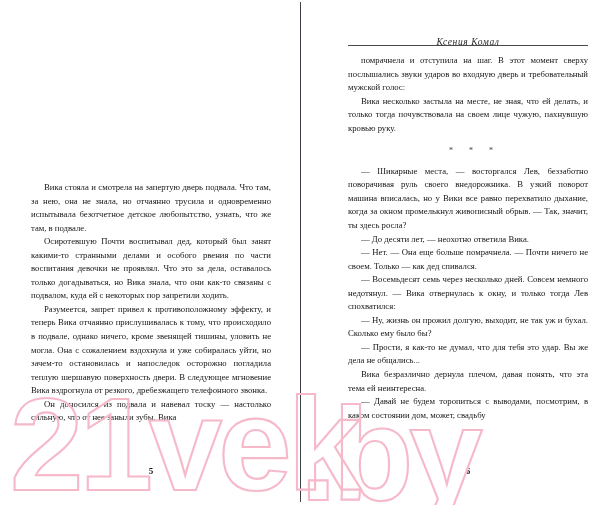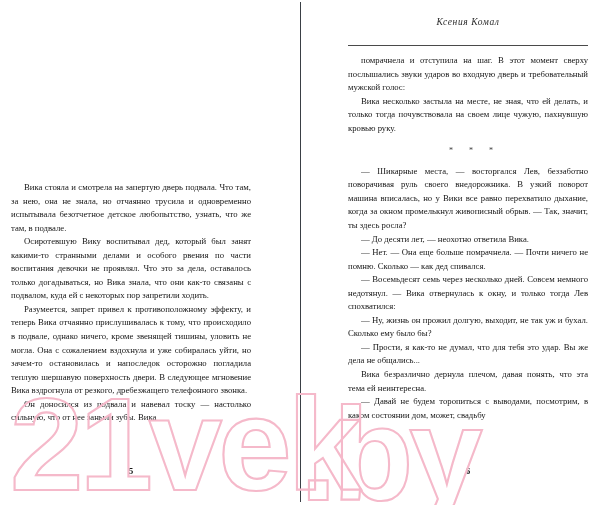--- a/index.html
+++ b/index.html
@@ -15,40 +15,41 @@
     overflow: hidden;
     font-family: "Liberation Serif", "DejaVu Serif", serif;
   }
 
   
   .leaf {
     position: absolute;
     top: 0;
     height: 361px;
     box-sizing: border-box;
+    margin-left: 20px;
   }
   .leaf-left  { left: 0;     width: 300px; }
   .leaf-right { left: 300px; width: 300px; }
 
   
   .gutter {
     position: absolute;
     left: 300px;
     top: 2px;
     width: 1px;
     height: 500px;
     background: #3a3f45;
     z-index: 4;
   }
 
   
   .running-head {
     position: absolute;
     left: 348px;
-    top: 17px;
+    top: 37px;
     width: 240px;
     text-align: center;
     font-style: italic;
     font-size: 9.5px;
     letter-spacing: 0.6px;
     color: #2b2b2b;
     z-index: 3;
   }
   .head-rule {
     position: absolute;
@@ -128,41 +129,41 @@
   }
 </style>
 </head>
 <body>
 
 <div id="page">
 
   <div class="leaf leaf-left">
     <div class="col col-left">
       <p>Вика стояла и смотрела на запертую дверь подвала. Что там, за нею, она не знала, но отчаянно трусила и одновременно испытывала безотчетное детское любопытство, узнать, что же там, в подвале.</p>
-      <p>Осиротевшую Вику воспитывал дед, который был занят какими-то странными делами и особого рвения по части воспитания девочки не проявлял. Что это за дела, оставалось только догадываться, но Вика знала, что они как-то связаны с подвалом, куда ей с некоторых пор запретили ходить.</p>
+      <p>Осиротевшую Почти воспитывал дед, который был занят какими-то странными делами и особого рвения по части воспитания девочки не проявлял. Что это за дела, оставалось только догадываться, но Вика знала, что они как-то связаны с подвалом, куда ей с некоторых пор запретили ходить.</p>
       <p>Разумеется, запрет привел к противоположному эффекту, и теперь Вика отчаянно прислушивалась к тому, что происходило в подвале, однако ничего, кроме звенящей тишины, уловить не могла. Она с сожалением вздохнула и уже собиралась уйти, но зачем-то остановилась и напоследок осторожно погладила теплую шершавую поверхность двери. В следующее мгновение Вика вздрогнула от резкого, дребезжащего телефонного звонка.</p>
       <p>Он доносился из подвала и навевал тоску — настолько сильную, что от нее заныли зубы. Вика</p>
     </div>
     <div class="folio folio-left">5</div>
   </div>
 
   <div class="gutter"></div>
 
   <div class="leaf leaf-right"></div>
 
   <div class="running-head">Ксения Комал</div>
   <div class="head-rule"></div>
 
   <div class="col col-right">
     <p>помрачнела и отступила на шаг. В этот момент сверху послышались звуки ударов во входную дверь и требовательный мужской голос:</p>
     <p>Вика несколько застыла на месте, не зная, что ей делать, и только тогда почувствовала на своем лице чужую, пахнувшую кровью руку.</p>
     <p class="scene-break">* * *</p>
     <p>— Шикарные места, — восторгался Лев, беззаботно поворачивая руль своего внедорожника. В узкий поворот машина вписалась, но у Вики все равно перехватило дыхание, когда за окном промелькнул живописный обрыв. — Так, значит, ты здесь росла?</p>
     <p>— До десяти лет, — неохотно ответила Вика.</p>
-    <p>— Нет. — Она еще больше помрачнела. — Почти ничего не помню. Сколько — как дед спивался.</p>
+    <p>— Нет. — Она еще больше помрачнела. — Почти ничего не своем. Только — как дед спивался.</p>
     <p>— Восемьдесят семь через несколько дней. Совсем немного недотянул. — Вика отвернулась к окну, и только тогда Лев спохватился:</p>
     <p>— Ну, жизнь он прожил долгую, выходит, не так уж и бухал. Сколько ему было бы?</p>
     <p>— Прости, я как-то не думал, что для тебя это удар. Вы же дела не общались...</p>
     <p>Вика безразлично дернула плечом, давая понять, что эта тема ей неинтересна.</p>
     <p>— Давай не будем торопиться с выводами, посмотрим, в каком состоянии дом, может, свадьбу</p>
   </div>
   <div class="folio folio-right">6</div>
 
   <svg class="watermark" viewBox="0 0 600 505">
     <text id="wm-left" x="10" y="490" font-size="132" letter-spacing="-4" style="stroke: rgb(245, 185, 202);">21vek</text>

